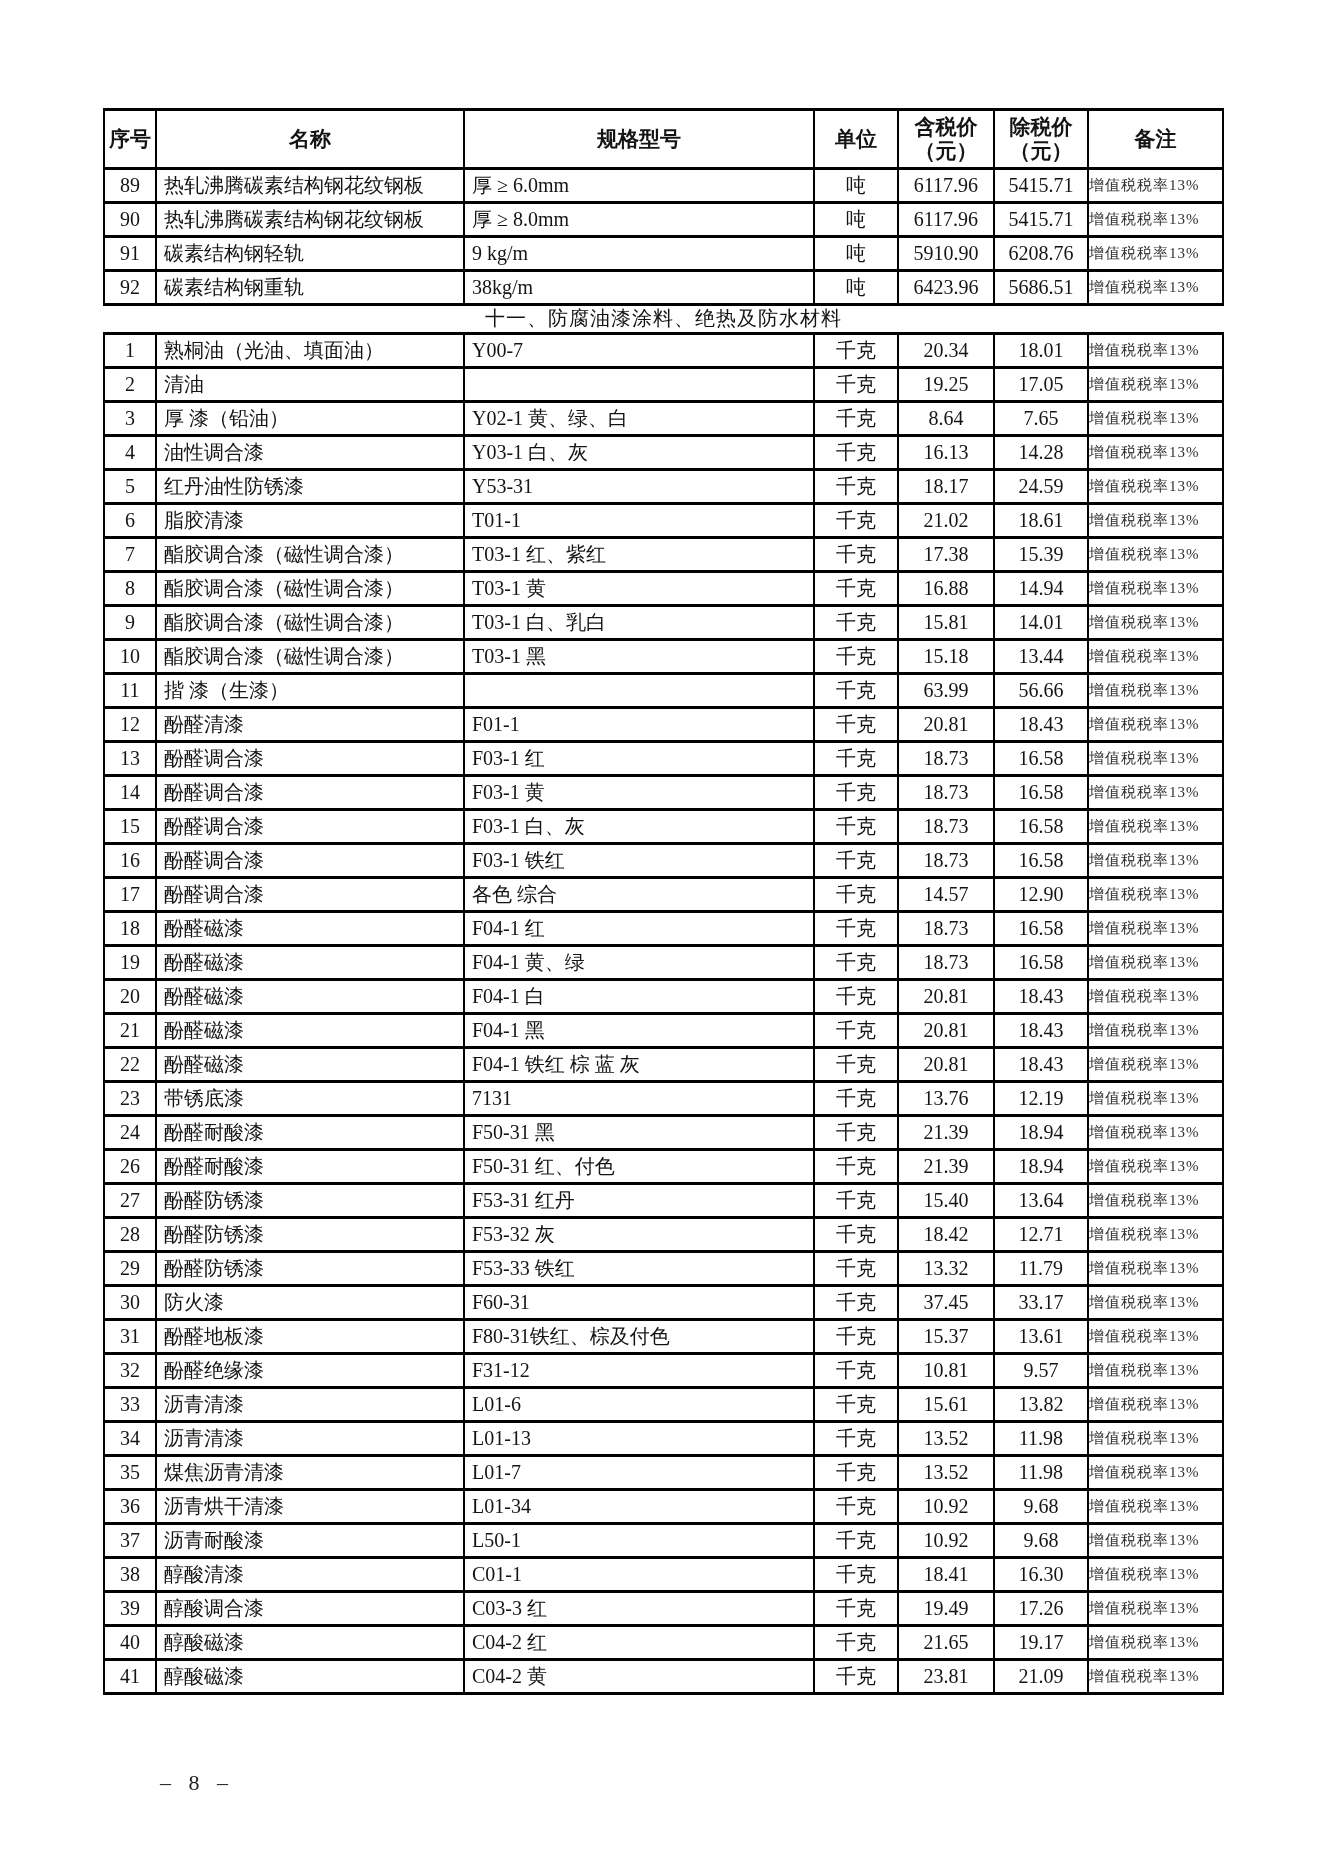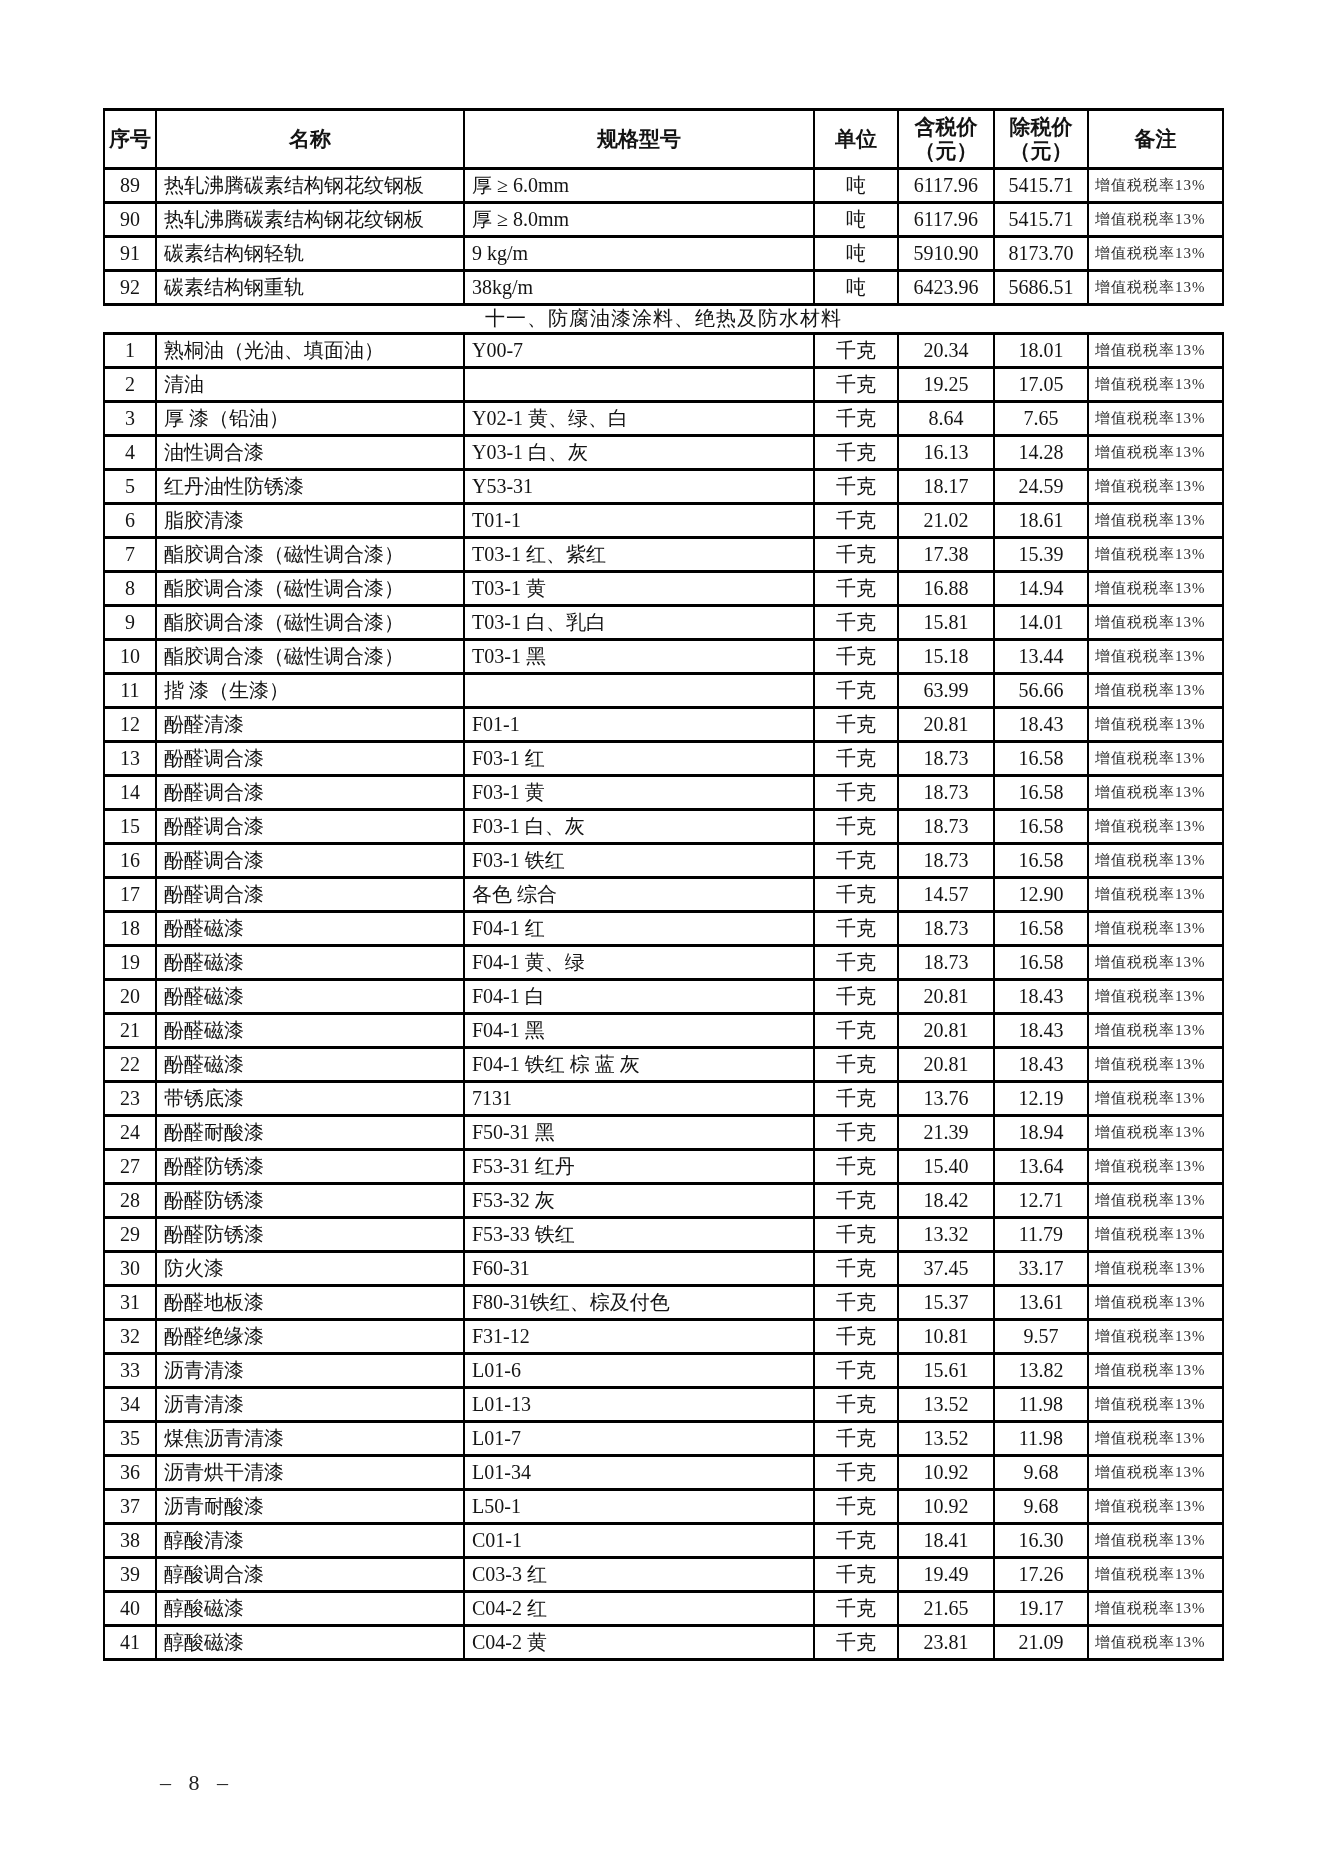--- a/index.html
+++ b/index.html
@@ -31,21 +31,21 @@
   .price-table thead th{
     height:56px;
     font-weight:bold;
     font-size:21px;
     text-align:center;
   }
   .price-table td{height:31px;}
   td.c-no,td.c-unit,td.c-p1,td.c-p2{text-align:center;}
   td.c-name,td.c-spec{text-align:left;padding-left:7px;}
   td.c-remark{
-    text-align:left;padding-left:6px;
+    text-align:left;
     font-size:15px;color:#2e2e2e;
     letter-spacing:1px;
   }
   td.section-cell{
     border-left:none;border-right:none;
     text-align:center;
     height:26px;
     font-size:20px;
     letter-spacing:1px;
     font-family:Liberation Mono, monospace;
@@ -105,21 +105,21 @@
     <td class="c-p1">6117.96</td>
     <td class="c-p2">5415.71</td>
     <td class="c-remark">增值税税率13%</td>
   </tr>
         <tr>
     <td class="c-no">91</td>
     <td class="c-name">碳素结构钢轻轨</td>
     <td class="c-spec">9 kg/m</td>
     <td class="c-unit">吨</td>
     <td class="c-p1">5910.90</td>
-    <td class="c-p2">8173.70</td>
+    <td class="c-p2">6208.76</td>
     <td class="c-remark">增值税税率13%</td>
   </tr>
         <tr>
     <td class="c-no">92</td>
     <td class="c-name">碳素结构钢重轨</td>
     <td class="c-spec">38kg/m</td>
     <td class="c-unit">吨</td>
     <td class="c-p1">6423.96</td>
     <td class="c-p2">5686.51</td>
     <td class="c-remark">增值税税率13%</td>
@@ -335,20 +335,29 @@
     <td class="c-spec">7131</td>
     <td class="c-unit">千克</td>
     <td class="c-p1">13.76</td>
     <td class="c-p2">12.19</td>
     <td class="c-remark">增值税税率13%</td>
   </tr>
         <tr>
     <td class="c-no">24</td>
     <td class="c-name">酚醛耐酸漆</td>
     <td class="c-spec">F50-31 黑</td>
+    <td class="c-unit">千克</td>
+    <td class="c-p1">21.39</td>
+    <td class="c-p2">18.94</td>
+    <td class="c-remark">增值税税率13%</td>
+  </tr>
+        <tr>
+    <td class="c-no">26</td>
+    <td class="c-name">酚醛耐酸漆</td>
+    <td class="c-spec">F50-31 红、付色</td>
     <td class="c-unit">千克</td>
     <td class="c-p1">21.39</td>
     <td class="c-p2">18.94</td>
     <td class="c-remark">增值税税率13%</td>
   </tr>
         <tr>
     <td class="c-no">27</td>
     <td class="c-name">酚醛防锈漆</td>
     <td class="c-spec">F53-31 红丹</td>
     <td class="c-unit">千克</td>

